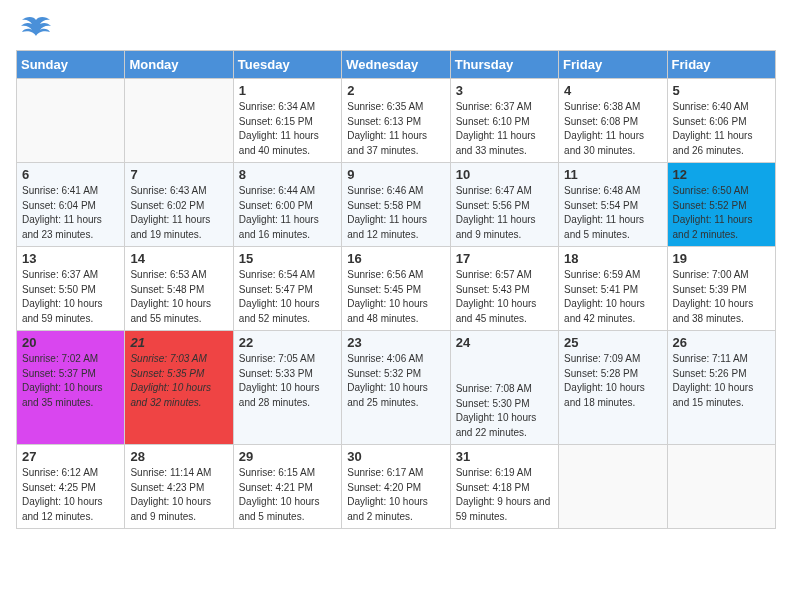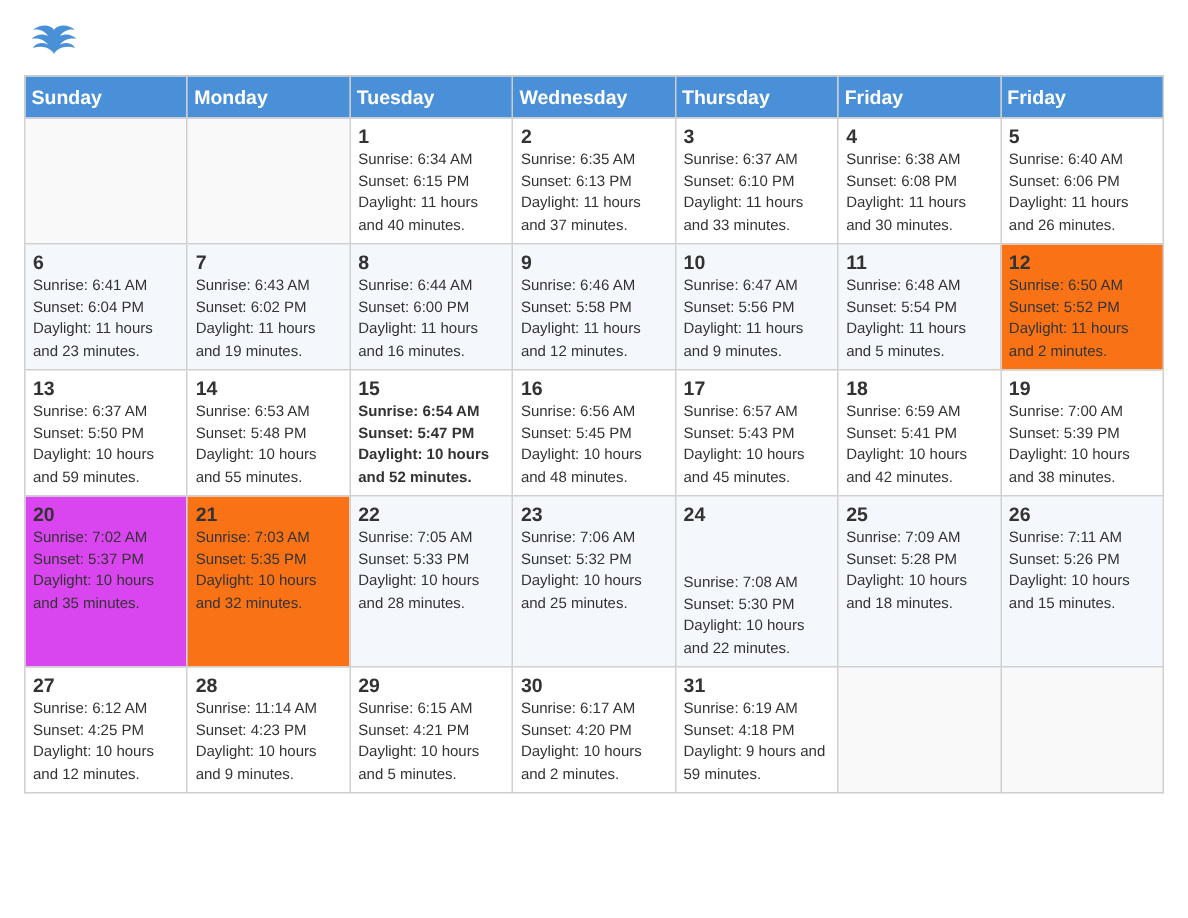--- a/index.html
+++ b/index.html
@@ -174,21 +174,21 @@
           <div class="day-info" style="white-space: pre-line;">Sunrise: 6:47 AM
 Sunset: 5:56 PM
 Daylight: 11 hours and 9 minutes.</div>
         </td>
         <td style="background: rgb(244, 248, 252);">
           <span class="day-num">11</span>
           <div class="day-info" style="white-space: pre-line;">Sunrise: 6:48 AM
 Sunset: 5:54 PM
 Daylight: 11 hours and 5 minutes.</div>
         </td>
-        <td style="background: #f97316;">
+        <td style="background: #0ea5e9;">
           <span class="day-num">12</span>
           <div class="day-info" style="white-space: pre-line;">Sunrise: 6:50 AM
 Sunset: 5:52 PM
 Daylight: 11 hours and 2 minutes.</div>
         </td>
       </tr>
       <tr>
         <td>
           <span class="day-num">13</span>
           <div class="day-info" style="white-space: pre-line;">Sunrise: 6:37 AM
@@ -196,21 +196,21 @@
 Daylight: 10 hours and 59 minutes.</div>
         </td>
         <td>
           <span class="day-num">14</span>
           <div class="day-info" style="white-space: pre-line;">Sunrise: 6:53 AM
 Sunset: 5:48 PM
 Daylight: 10 hours and 55 minutes.</div>
         </td>
         <td>
           <span class="day-num">15</span>
-          <div class="day-info" style="white-space: pre-line; font-weight: bold;">Sunrise: 6:54 AM
+          <div class="day-info" style="white-space: pre-line;">Sunrise: 6:54 AM
 Sunset: 5:47 PM
 Daylight: 10 hours and 52 minutes.</div>
         </td>
         <td>
           <span class="day-num">16</span>
           <div class="day-info" style="white-space: pre-line;">Sunrise: 6:56 AM
 Sunset: 5:45 PM
 Daylight: 10 hours and 48 minutes.</div>
         </td>
         <td>
@@ -232,35 +232,35 @@
 Daylight: 10 hours and 38 minutes.</div>
         </td>
       </tr>
       <tr>
         <td style="background: #d946ef;">
           <span class="day-num">20</span>
           <div class="day-info" style="white-space: pre-line;">Sunrise: 7:02 AM
 Sunset: 5:37 PM
 Daylight: 10 hours and 35 minutes.</div>
         </td>
-        <td style="background: #f97316;">
+        <td style="background: #ef4444; font-style: italic;">
           <span class="day-num">21</span>
           <div class="day-info" style="white-space: pre-line;">Sunrise: 7:03 AM
 Sunset: 5:35 PM
 Daylight: 10 hours and 32 minutes.</div>
         </td>
         <td style="background: rgb(244, 248, 252);">
           <span class="day-num">22</span>
           <div class="day-info" style="white-space: pre-line;">Sunrise: 7:05 AM
 Sunset: 5:33 PM
 Daylight: 10 hours and 28 minutes.</div>
         </td>
         <td style="background: rgb(244, 248, 252);">
           <span class="day-num">23</span>
-          <div class="day-info" style="white-space: pre-line;">Sunrise: 7:06 AM
+          <div class="day-info" style="white-space: pre-line;">Sunrise: 4:06 AM
 Sunset: 5:32 PM
 Daylight: 10 hours and 25 minutes.</div>
         </td>
         <td style="background: rgb(244, 248, 252);">
           <span class="day-num">24</span>
           <div class="day-info" style="white-space: pre-line; margin-top: 32px;">Sunrise: 7:08 AM
 Sunset: 5:30 PM
 Daylight: 10 hours and 22 minutes.</div>
         </td>
         <td style="background: rgb(244, 248, 252);">

